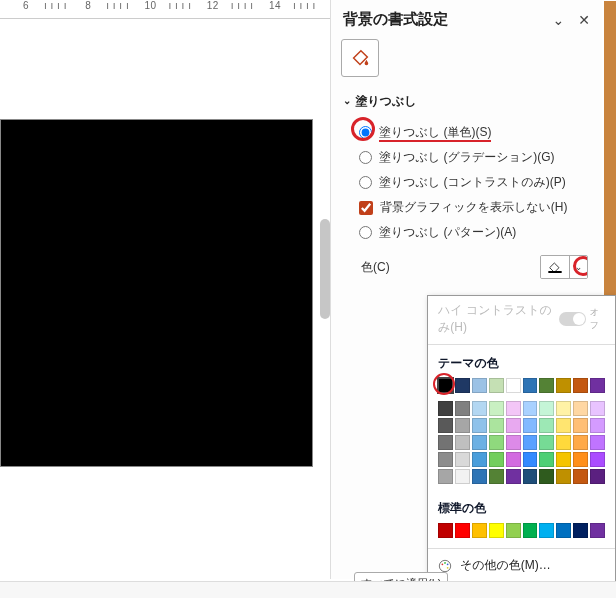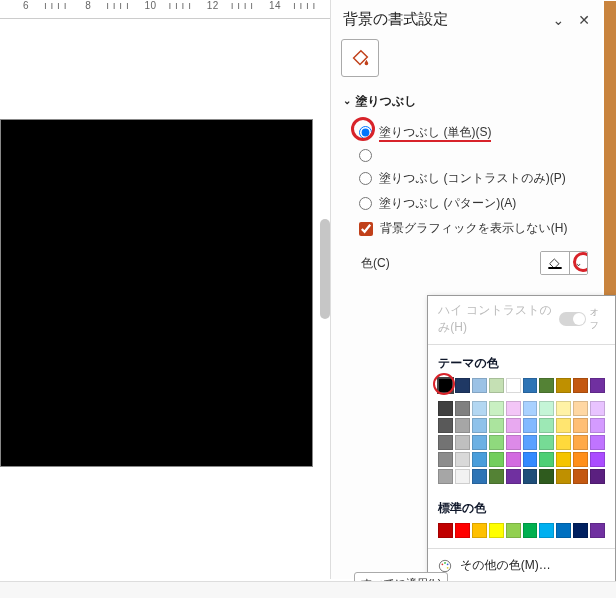--- a/index.html
+++ b/index.html
@@ -12,21 +12,21 @@
   .slide { position: absolute; left: 0; top: 100px; width: 313px; height: 348px; background: #000; border: 1px solid #888; }
   .scrollbar-right { position: absolute; right: 0; top: 200px; width: 10px; height: 100px; background: #c6c6c6; border-radius: 5px; }
 
   .bottom-bar { position: absolute; left: 0; bottom: 0; height: 17px; width: 616px; background: #f7f7f7; border-top: 1px solid #ddd; }
 
   .popout { position:absolute; right:0; top:1px; width:12px; height:594px; background:#c9843e; }
 
   .panel { position: absolute; left: 330px; top: 0; width: 272px; height: 579px; background: #fdfdfd; border-left: 1px solid #ddd; }
 
   .panel-header { display: flex; align-items: center; justify-content: space-between; padding: 10px 12px 6px 12px; }
-  .panel-title { font-size: 15px; font-weight: 400; color: #222; }
+  .panel-title { font-size: 15px; font-weight: 700; color: #222; }
   .panel-header-icons { display: flex; gap: 14px; color:#444; font-size:14px;}
   .panel-header-icons span { cursor:pointer; }
 
   .tab-row { padding: 4px 10px 12px 10px; }
   .tab-btn { width: 38px; height: 38px; border: 1px solid #aaa; border-radius: 3px; display: flex; align-items: center; justify-content: center; background: #fff; }
   .tab-btn svg { width:22px; height:22px; }
 
   .section-title { display:flex; align-items:center; gap:4px; padding: 4px 12px; font-weight:600; color:#222; cursor:pointer;}
   .chev { font-size:10px; transform: translateY(-1px);}
 
@@ -109,32 +109,33 @@
 
   <div class="radio-list">
     <div class="radio-row selected">
       <input type="radio" name="fill" checked="" style="">
       <label>塗りつぶし (単色)(S)</label>
       <div class="red-circle" style="left:-8px; top:-3px;"></div>
       <div class="red-underline" style="left:20px; top:20px; width:112px;"></div>
     </div>
     <div class="radio-row">
       <input type="radio" name="fill" style="">
+      <label>塗りつぶし (グラデーション)(G)</label>
     </div>
     <div class="radio-row">
       <input type="radio" name="fill" style="">
       <label>塗りつぶし (コントラストのみ)(P)</label>
     </div>
+    <div class="radio-row checkbox-row">
+      <input type="checkbox" checked="" style="">
+      <label>背景グラフィックを表示しない(H)</label>
+    </div>
     <div class="radio-row">
       <input type="radio" name="fill" style="">
       <label>塗りつぶし (パターン)(A)</label>
-    </div>
-    <div class="radio-row checkbox-row">
-      <input type="checkbox" checked="" style="">
-      <label>背景グラフィックを表示しない(H)</label>
     </div>
   </div>
 
   <div class="prop-row">
     <span>色(C)</span>
     <div class="color-btn-wrap">
       <div class="color-btn">
         <svg viewBox="0 0 24 18">
             <path fill="none" stroke="#333" stroke-width="1.4" d="M4 10 L11 3 L18 10 L11 17 Z"></path>
             <rect x="2" y="15" width="20" height="3" fill="#000"></rect>

